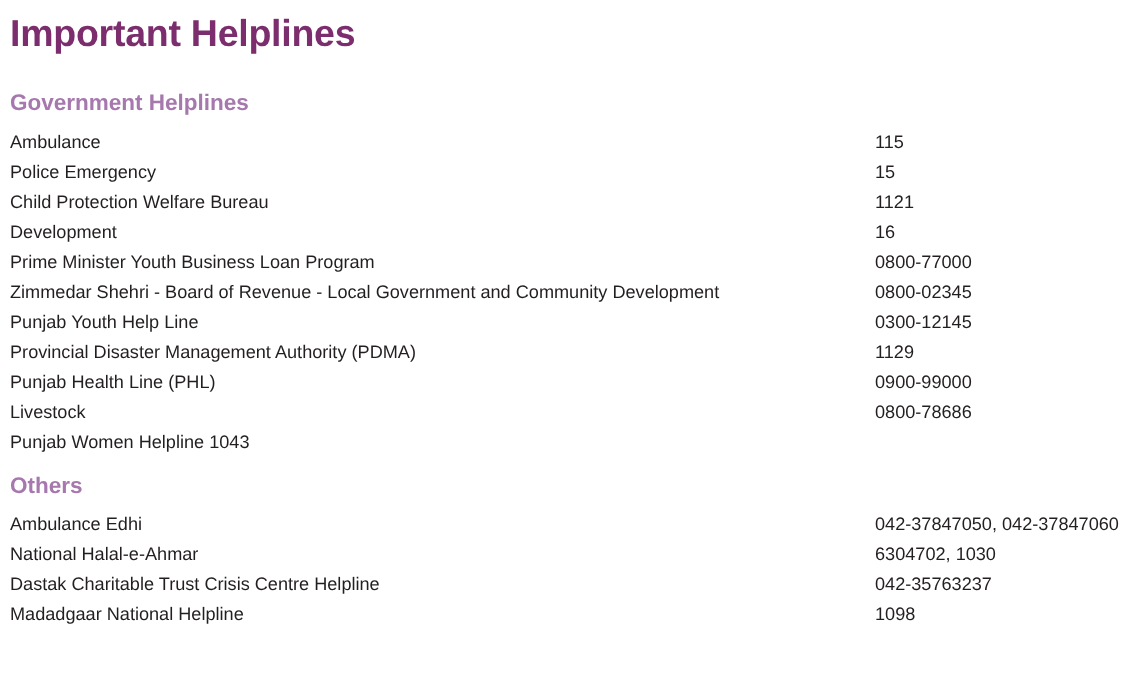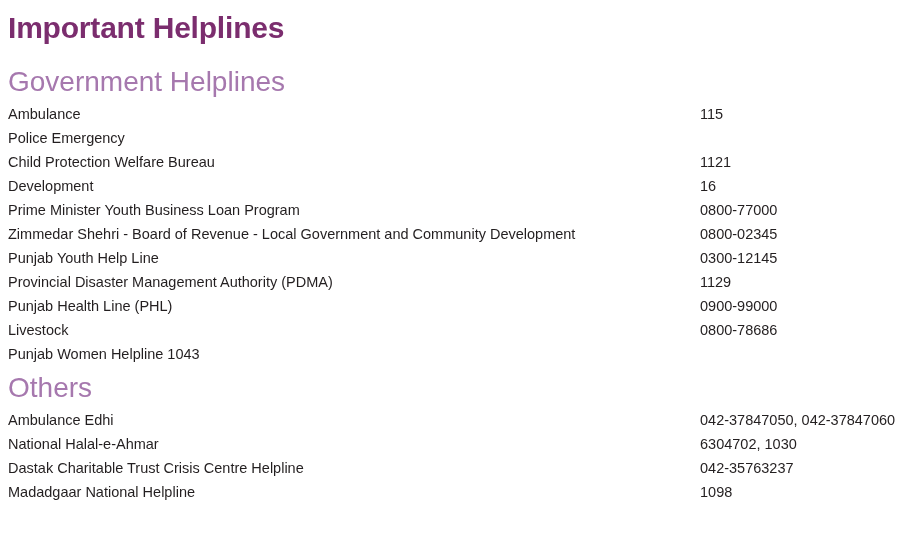--- a/index.html
+++ b/index.html
@@ -21,22 +21,22 @@
   }
   .page-title {
     font-size: 30px;
     font-weight: bold;
     color: #7b2d6e;
     margin: 8px 0 0 0;
     line-height: 40px;
     letter-spacing: -0.2px;
   }
   .section-title {
-    font-size: 28px;
-    font-weight: normal;
+    font-size: 18px;
+    font-weight: bold;
     color: #a678ae;
     line-height: 28px;
     margin: 20px 0 6px 0;
   }
   .section-title.others {
     margin-top: 8px;
   }
   .entry-list {
     margin: 0;
     padding: 0;
@@ -69,20 +69,21 @@
 
   <h2 class="section-title">Government Helplines</h2>
 
   <ul class="entry-list">
     <li class="entry">
       <span class="entry-name">Ambulance</span>
       <span class="entry-number">115</span>
     </li>
     <li class="entry">
       <span class="entry-name">Police Emergency</span>
+      <span class="entry-number">15</span>
     </li>
     <li class="entry">
       <span class="entry-name">Child Protection Welfare Bureau</span>
       <span class="entry-number">1121</span>
     </li>
     <li class="entry">
       <span class="entry-name">Development</span>
       <span class="entry-number">16</span>
     </li>
     <li class="entry">

